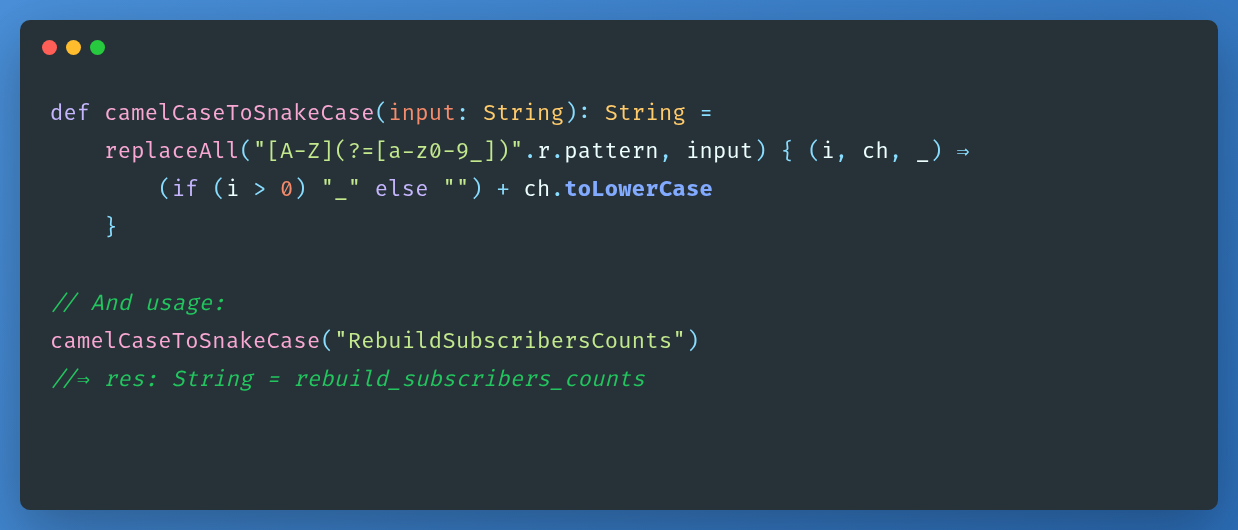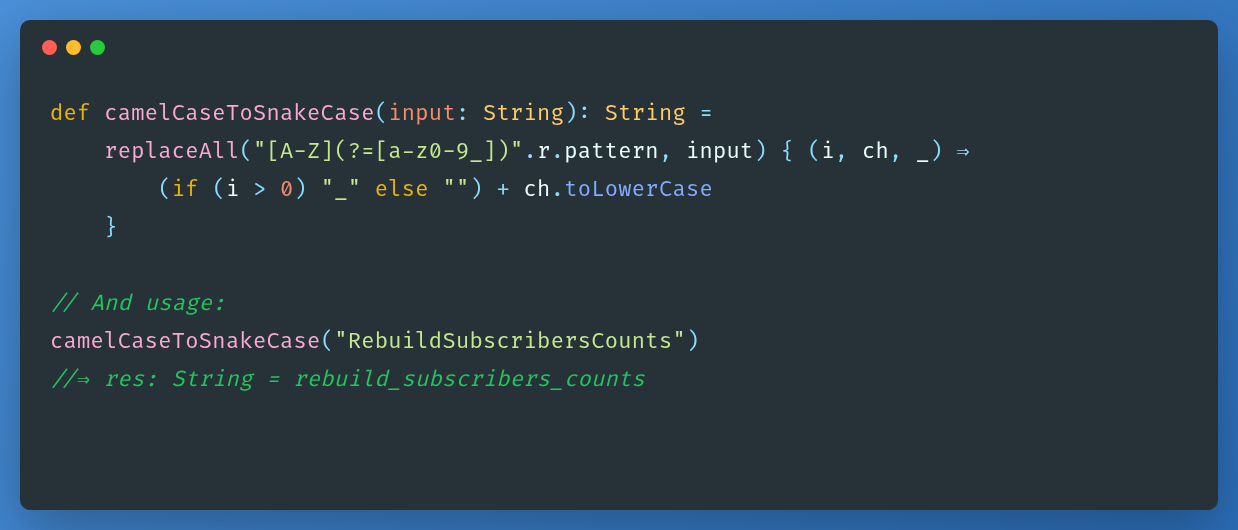--- a/index.html
+++ b/index.html
@@ -37,31 +37,31 @@
     .tl-min { background: #ffbd2e; }
     .tl-max { background: #27c93f; }
     .code-area {
       padding: 30px 30px 20px 30px;
       font-size: 21.5px;
       line-height: 1.77;
       letter-spacing: 0.3px;
       white-space: pre;
       font-feature-settings: "calt" 1;
     }
-    .k-def { color: #eab308; }
+    .k-def { color: #c4b5fd; }
     .k-fn { color: #f9a8d4; }
     .k-param { color: #f78c6c; }
     .k-type { color: #ffcb6b; text-align: center; }
     .k-str { color: #c3e88d; }
     .k-num { color: #f78c6c; }
     .k-op { color: #89ddff; }
     .k-punct { color: #89ddff; }
     .k-plain { color: #eeffff; }
     .k-comment { color: #22c55e; font-style: italic; }
-    .k-member { color: #82aaff; }
+    .k-member { color: #82aaff; font-weight: bold; }
   </style>
 </head>
 <body>
 
 <div class="window">
   <div class="titlebar">
     <div class="traffic-light tl-close"></div>
     <div class="traffic-light tl-min"></div>
     <div class="traffic-light tl-max"></div>
   </div>

